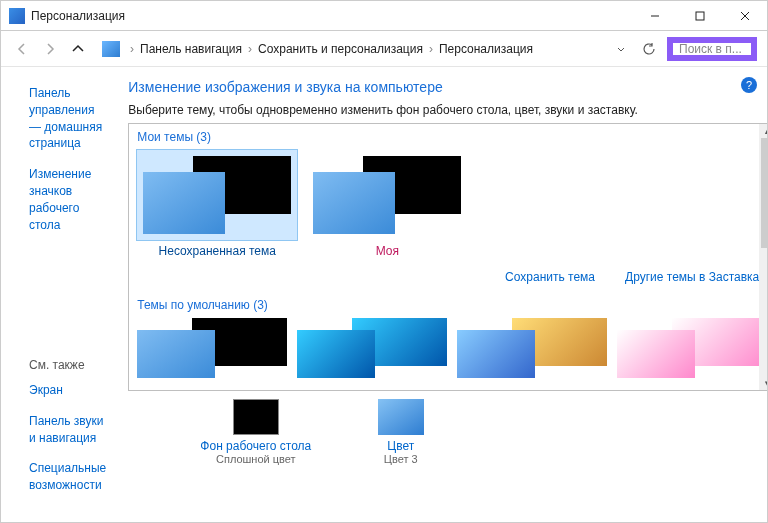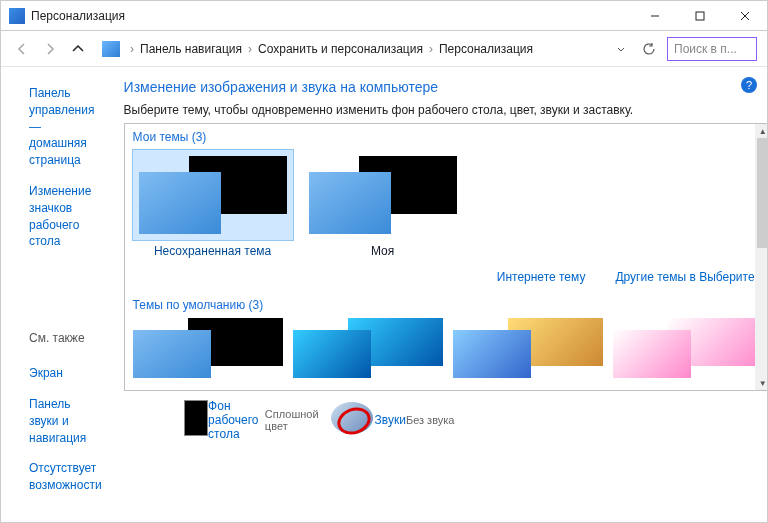--- a/index.html
+++ b/index.html
@@ -12,63 +12,63 @@
 .titlebar .win-btn svg { stroke: #222; fill: none; }
 .navbar { height: 36px; display: flex; align-items: center; padding: 0 10px; border-bottom: 1px solid #e5e5e5; gap: 6px; }
 .nav-arrow { width: 22px; height: 22px; display: flex; align-items: center; justify-content: center; cursor: pointer; }
 .nav-arrow.disabled { opacity: .4; cursor: default; }
 .nav-arrow svg { stroke: #222; fill: none; }
 .breadcrumb { display: flex; align-items: center; gap: 4px; font-size: 12px; color: #222; flex: 1; border: 1px solid transparent; padding: 3px 6px; }
 .breadcrumb .sep { color: #888; padding: 0 2px; }
 .bc-icon { width: 18px; height: 16px; background: linear-gradient(135deg,#6bb7ff,#2e7dd1); margin-right: 4px; }
 .bc-drop { width: 20px; height: 20px; display:flex; align-items:center; justify-content:center; }
 .refresh-btn { width: 24px; height: 24px; display:flex; align-items:center; justify-content:center; cursor:pointer; }
-.searchbox { width: 90px; height: 24px; border: 1px solid #8b5cf6; display: flex; align-items: center; padding: 0 6px; color: #888; font-size: 12px; overflow:hidden; white-space:nowrap; }
+.searchbox { width: 90px; height: 24px; border: 6px solid #8b5cf6; display: flex; align-items: center; padding: 0 6px; color: #888; font-size: 12px; overflow:hidden; white-space:nowrap; }
 .content { display: flex; flex: 1; min-height: 0; position: relative; }
 .help-btn { position: absolute; top: 10px; right: 10px; width: 16px; height: 16px; background: #1a6fd8; border-radius: 50%; color: #fff; font-size: 11px; display:flex; align-items:center; justify-content:center; cursor:pointer; }
 .sidebar { width: 200px; padding: 18px 14px 14px 28px; display: flex; flex-direction: column; }
 .sidebar a { color: #0066cc; text-decoration: none; font-size: 12px; line-height: 1.4; margin-bottom: 14px; cursor:pointer; }
-.sidebar .see-also-label { color: #555; font-size: 12px; margin-bottom: 20px; }
+.sidebar .see-also-label { color: #555; font-size: 12px; margin-bottom: 10px; }
 .sidebar .spacer { flex: 1; }
 .main { flex: 1; display: flex; flex-direction: column; padding: 12px 0 6px 8px; min-height: 0; }
 .page-title { color: #1a6fd8; font-size: 14px; margin-bottom: 8px; }
 .page-desc { font-size: 12px; color: #222; margin-bottom: 6px; }
 .themes-wrap { border: 1px solid #bfbfbf; height: 268px; margin-right: 24px; position: relative; display:flex; flex-direction:column; overflow:hidden; }
 .themes-inner { flex:1; }
 .section-label { color: #1a6fd8; font-size: 12px; padding: 6px 8px 2px 8px; }
 .theme-row { display: flex; gap: 10px; padding: 4px 8px 12px 8px; }
 .theme-item { width: 160px; display:flex; flex-direction:column; align-items:center; cursor:pointer; }
 .theme-item.selected .theme-thumb-wrap { background:#cfe8ff; outline:1px solid #8fc6f2; }
 .theme-thumb-wrap { padding: 6px; width: 100%; }
 .theme-thumb { position: relative; height: 78px; }
 .rect-back { position:absolute; top:0; right:0; width:98px; height:58px; background:#000; }
 .rect-front { position:absolute; bottom:0; left:0; width:82px; height:62px; background:linear-gradient(145deg,#7fbcf2,#3b8bd8); }
 .rect-front.white { background:#fff; border:1px solid #aaa; }
 .rect-front.white .a,.rect-front.white .b { position:absolute; left:6px; height:6px; background:#000; }
 .rect-front.white .a { top:10px; width:50px; }
 .rect-front.white .b { top:22px; width:30px; }
 .rect-back.sync { background: radial-gradient(circle at 60% 40%, #0cf, #013 70%); }
-.theme-label { font-size: 12px; color: #0f172a; text-align:center; margin-top: 4px; }
+.theme-label { font-size: 12px; color: #be185d; text-align:center; margin-top: 4px; }
 .theme-item.selected .theme-label { color:#004a94; }
 .theme-actions { display:flex; justify-content:flex-end; gap:30px; padding: 0 16px 8px 0; font-size:12px; }
 .theme-actions a { color:#0066cc; text-decoration:none; cursor:pointer; }
 .default-row { display:flex; gap:10px; padding: 4px 8px; }
 .default-thumb { width: 150px; height: 60px; position:relative; cursor:pointer; }
 .d-back { position:absolute; top:0; right:0; width:95px; height:48px; }
 .d-front { position:absolute; bottom:0; left:0; width:78px; height:48px; }
 .d1 .d-back { background:#000; } .d1 .d-front { background:linear-gradient(145deg,#7fbcf2,#3b8bd8); }
 .d2 .d-back { background:linear-gradient(135deg,#3cf,#05a); } .d2 .d-front { background:linear-gradient(135deg,#3cf,#05a); }
 .d3 .d-back { background:linear-gradient(135deg,#fd7,#c83); } .d3 .d-front { background:linear-gradient(135deg,#8cf,#36c); }
 .d4 .d-back { background:linear-gradient(135deg,#fff,#f8c); } .d4 .d-front { background:linear-gradient(135deg,#fff,#f8c); }
 .scrollbar { position:absolute; top:0; right:0; bottom:0; width:16px; background:#f0f0f0; }
 .scroll-thumb { position:absolute; top:14px; left:2px; right:2px; height:110px; background:#cdcdcd; }
 .scroll-btn { position:absolute; left:0; right:0; height:14px; display:flex; align-items:center; justify-content:center; font-size:8px; color:#555; }
 .scroll-up { top:0; } .scroll-down { bottom:0; }
 .bottom-row { display:flex; gap:10px; padding: 8px 0 0 60px; }
-.setting-item { width: 135px; display:flex; flex-direction:row; align-items:center; cursor:pointer; }
+.setting-item { width: 135px; display:flex; flex-direction:column; align-items:center; cursor:pointer; }
 .setting-icon { width: 46px; height: 36px; margin-bottom: 4px; }
 .si-desktop { background:#000; border:1px solid #888; }
 .si-color { background:linear-gradient(145deg,#85c2f4,#2e7dd1); }
 .si-sound { position:relative; }
 .si-sound::before { content:""; position:absolute; inset:2px; background:linear-gradient(135deg,#cde,#68b); border-radius:50%; }
 .si-sound::after { content:""; position:absolute; left:8px; top:8px; width:28px; height:20px; border:3px solid #d00; border-radius:50%; transform:rotate(-20deg); }
 .si-saver { background:linear-gradient(145deg,#8fc5f2,#4a97dc); position:relative; }
 .si-saver::after { content:""; position:absolute; inset:5px 7px; background:#024; }
 .setting-name { color:#0066cc; font-size:12px; }
 .setting-value { color:#666; font-size:11px; }
@@ -143,21 +143,21 @@
 <div class="content">
   <div class="help-btn">?</div>
 
   <div class="sidebar">
     <a>Панель управления — домашняя страница</a>
     <a>Изменение значков рабочего стола</a>
     <div class="spacer"></div>
     <div class="see-also-label">См. также</div>
     <a>Экран</a>
     <a>Панель звуки и навигация</a>
-    <a>Отсутствует возможности</a>
+    <a>Специальные возможности</a>
   </div>
 
   <div class="main">
     <div class="page-title">Изменение изображения и звука на компьютере</div>
     <div class="page-desc">Выберите тему, чтобы одновременно изменить фон рабочего стола, цвет, звуки и заставку.</div>
 
     <div class="themes-wrap">
       <div class="themes-inner">
         <div class="section-label">Мои темы (3)</div>
         <div class="theme-row">
@@ -174,22 +174,22 @@
             <div class="theme-thumb-wrap">
                 <div class="theme-thumb">
                   <div class="rect-back"></div>
                   <div class="rect-front"></div>
                 </div>
               </div>
             <div class="theme-label">Моя</div>
           </div>
         </div>
         <div class="theme-actions">
-          <a>Интернете тему</a>
-          <a>Другие темы в Выберите</a>
+          <a>Сохранить тема</a>
+          <a>Другие темы в Заставка</a>
         </div>
         <div class="section-label">Темы по умолчанию (3)</div>
         <div class="default-row">
           <div class="default-thumb d1">
               <div class="d-back"></div>
               <div class="d-front"></div>
             </div>
           <div class="default-thumb d2">
               <div class="d-back"></div>
               <div class="d-front"></div>
@@ -211,19 +211,19 @@
       </div>
     </div>
 
     <div class="bottom-row">
       <div class="setting-item">
         <div class="setting-icon si-desktop"></div>
         <div class="setting-name">Фон рабочего стола</div>
         <div class="setting-value">Сплошной цвет</div>
       </div>
       <div class="setting-item">
-        <div class="setting-icon si-sound"></div>
-        <div class="setting-name">Звуки</div>
-        <div class="setting-value">Без звука</div>
+        <div class="setting-icon si-color"></div>
+        <div class="setting-name">Цвет</div>
+        <div class="setting-value">Цвет 3</div>
       </div>
     </div>
   </div>
 </div>
 
 </body></html>

